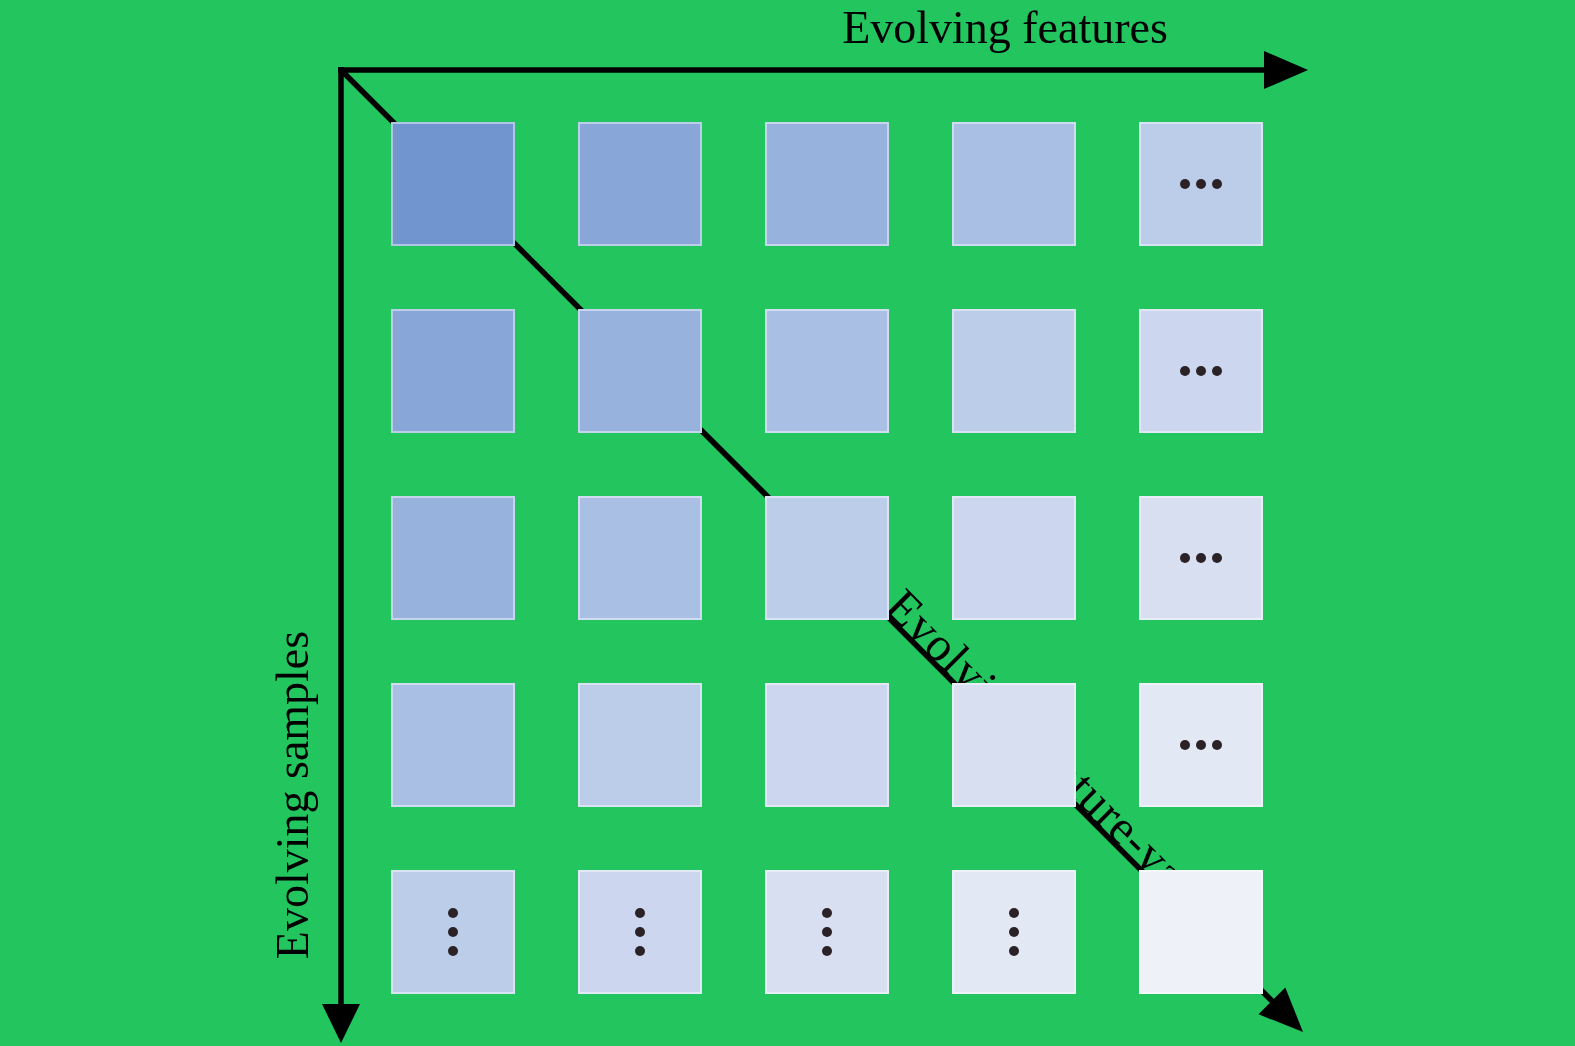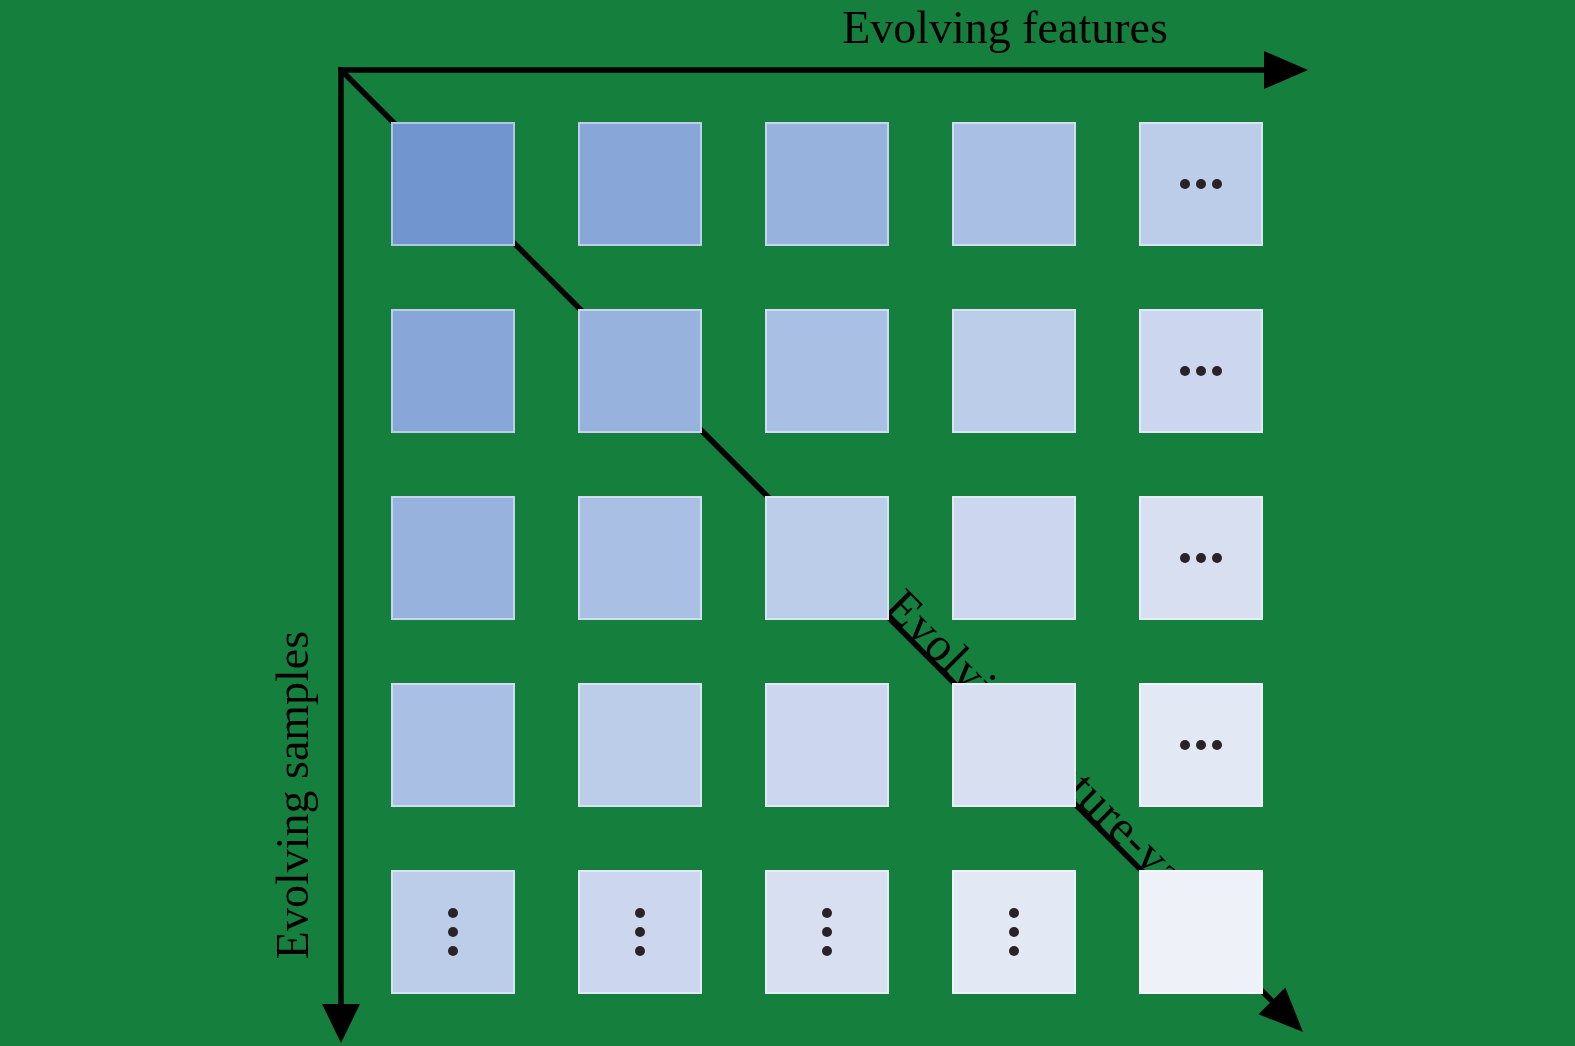--- a/index.html
+++ b/index.html
@@ -56,21 +56,21 @@
   .dot {
     width: 10px;
     height: 10px;
     border-radius: 50%;
     background: var(--dot-color, #2a2226);
   }
 </style>
 </head>
 <body>
 
-<div class="canvas" style="background: #15803d;">
+<div class="canvas" style="background: #22c55e;">
 
   <svg class="arrows" viewBox="0 0 1575 1046" xmlns="http://www.w3.org/2000/svg">
 
     <g>
       <line class="arrow-stroke" x1="338" y1="70" x2="1268" y2="70" stroke-width="5.5" stroke="#000000"></line>
       <polygon class="arrow-fill" points="1308,70 1264,51 1264,89" fill="#000000"></polygon>
     </g>
 
     <g>
       <line class="arrow-stroke" x1="341" y1="67" x2="341" y2="1012" stroke-width="5.5" stroke="#000000"></line>

